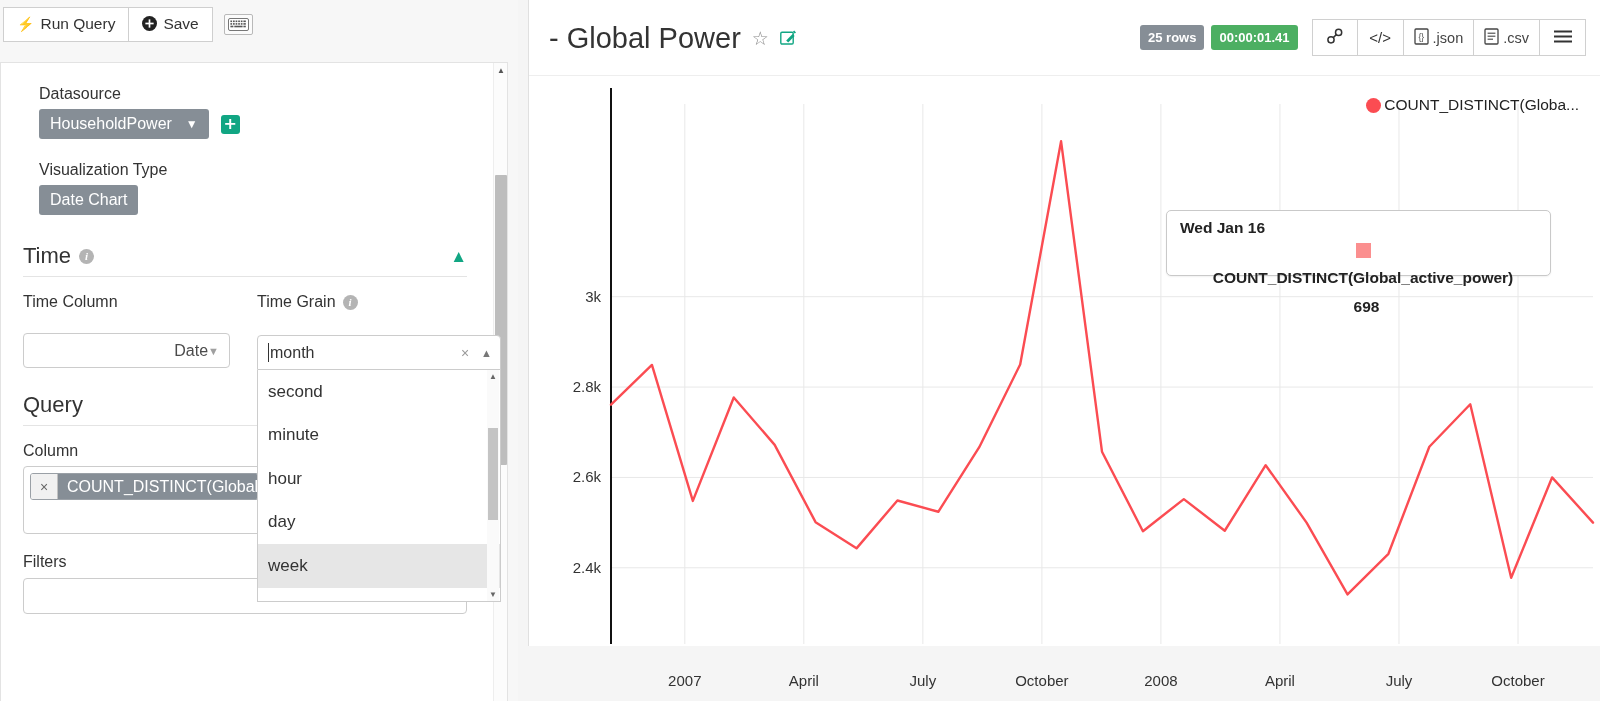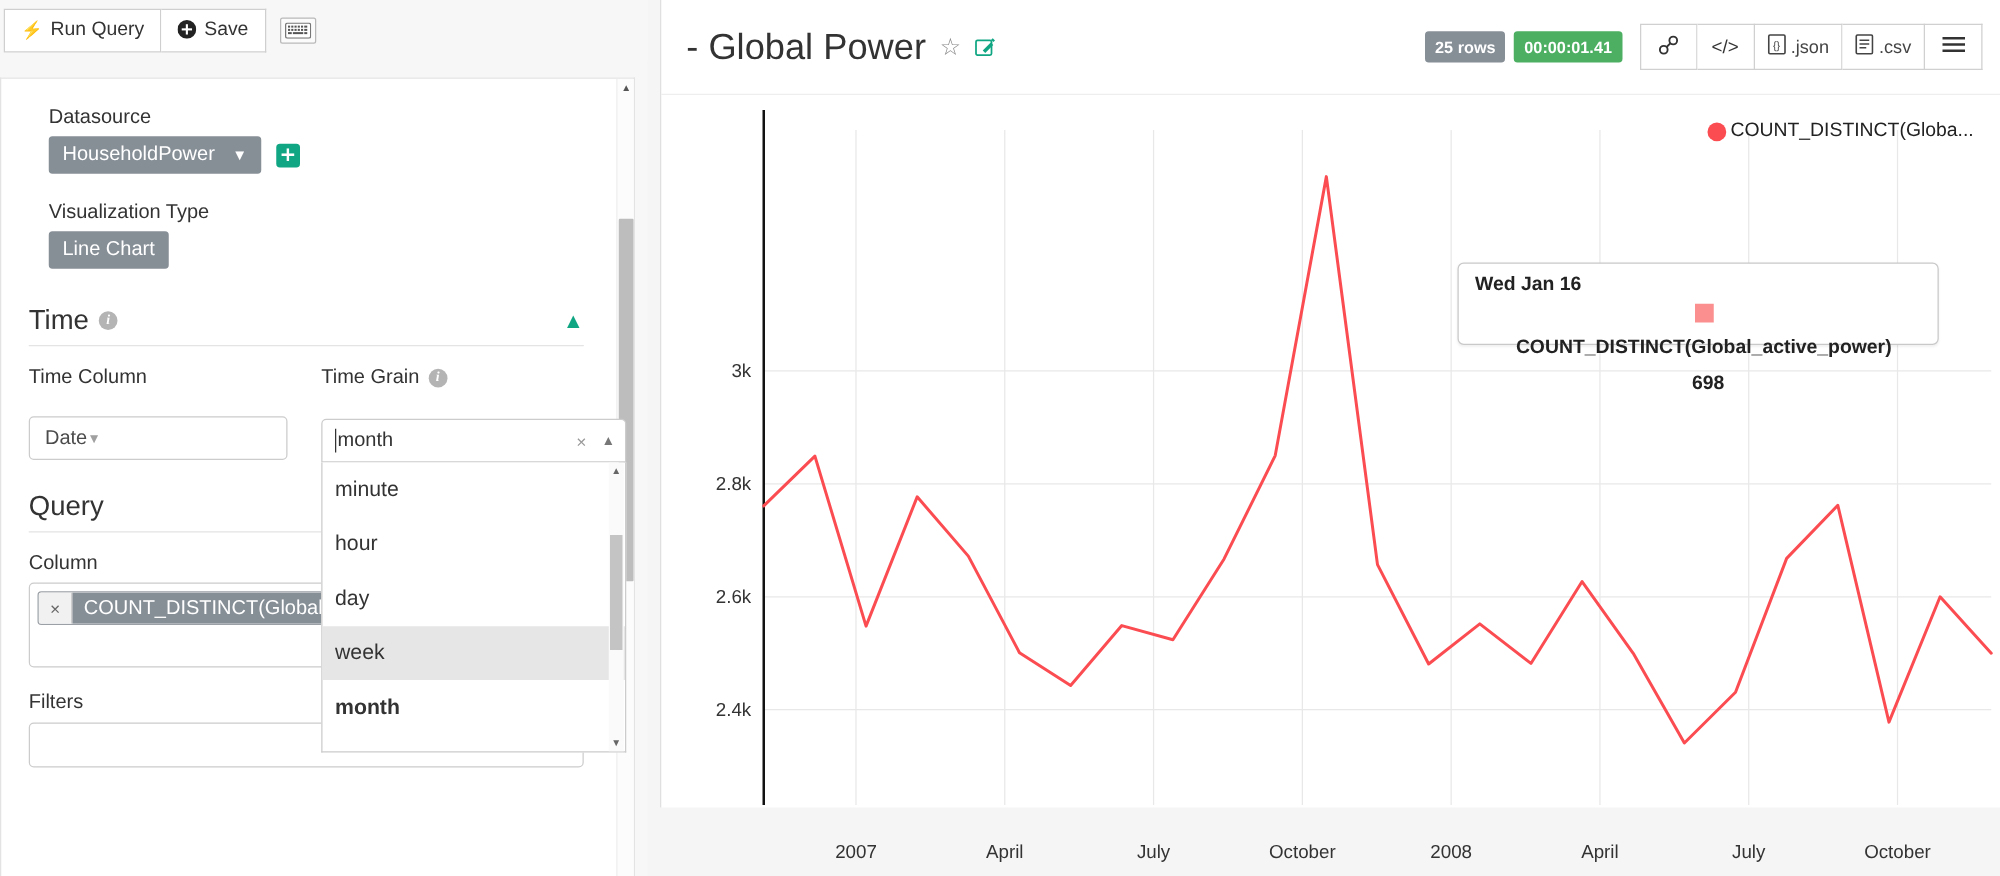--- a/index.html
+++ b/index.html
@@ -135,21 +135,21 @@
   .col-a { width: 207px; }
   .col-b { width: 207px; position: relative; }
 
   .small-label {
     font-size: 16px; color: #333; margin-bottom: 6px;
     display: flex; align-items: center; gap: 7px;
   }
   .select-box {
     height: 35px; border: 1px solid #ccc; border-radius: 4px;
     background: #fff;
-    display: flex; align-items: center; justify-content: flex-start;
+    display: flex; align-items: center; justify-content: flex-end;
     padding: 0 10px 0 12px;
     font-size: 16px; color: #4b4b4b;
     cursor: pointer;
     margin-top: 22px;
   }
   .sel-caret { color: #a0a0a0; font-size: 11px; }
 
   
   #grain-wrap {
     position: absolute; left: 0; top: 42px;
@@ -366,21 +366,21 @@
               <span>HouseholdPower</span>
               <span class="caret">▼</span>
             </span>
             <span class="plus-box">+</span>
           </div>
         </div>
 
         <div class="sec-block" style="margin-top:22px;">
           <div class="field-label">Visualization Type</div>
           <span class="pill">
-            <span>Line Chart</span>
+            <span>Date Chart</span>
           </span>
         </div>
 
         <div class="section-head">
           <span class="section-title">
             <span>Time</span>
             <span class="info-i">i</span>
           </span>
           <span class="chev-up">▲</span>
         </div>
@@ -400,20 +400,21 @@
               <span class="info-i">i</span>
             </div>
             <div id="grain-wrap">
               <div id="grain-input">
                 <span id="grain-caret-text"></span>
                 <span id="grain-value">month</span>
                 <span id="grain-clear">×</span>
                 <span id="grain-arrow">▲</span>
               </div>
               <div id="grain-menu">
+                <div class="grain-opt">second</div>
                 <div class="grain-opt">minute</div>
                 <div class="grain-opt">hour</div>
                 <div class="grain-opt">day</div>
                 <div class="grain-opt hl">week</div>
                 <div class="grain-opt bold">month</div>
                 <div id="grain-sb">
                   <div id="grain-sb-up">▲</div>
                   <div id="grain-sb-thumb"></div>
                   <div id="grain-sb-dn">▼</div>
                 </div>

